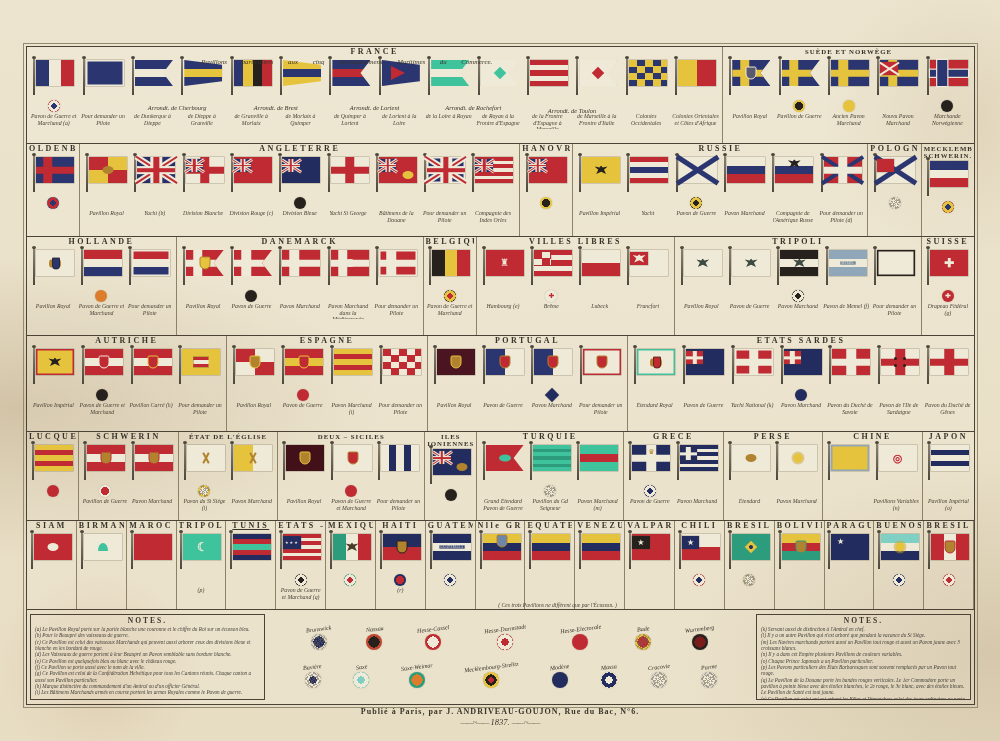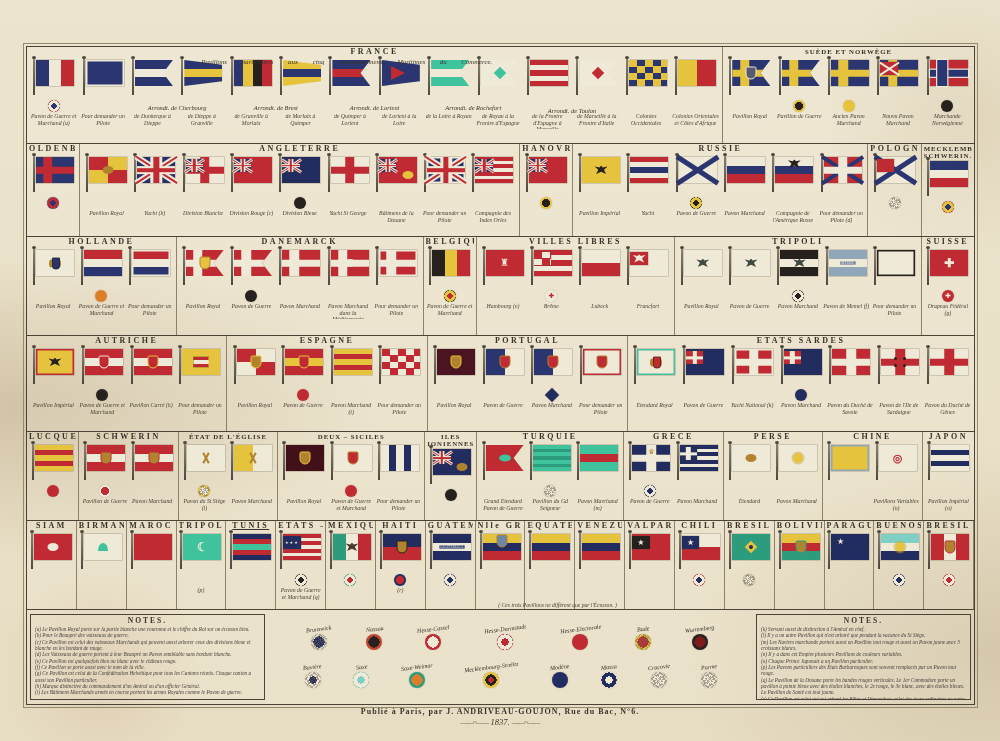--- a/index.html
+++ b/index.html
@@ -944,21 +944,21 @@
                         <span class="badge" style="left: 50%; top: 50%; width: 15px; height: 10px; background: linear-gradient(rgb(192, 43, 51) 0%, rgb(192, 43, 51) 33.3%, rgb(239, 233, 216) 33.3%, rgb(239, 233, 216) 66.7%, rgb(192, 43, 51) 66.7%, rgb(192, 43, 51) 100%); box-shadow: rgba(60, 50, 30, 0.5) 0px 0px 0px 0.5px;"></span>
                       </div>
                     </div>
                     <div class="ckslot"></div>
                     <div class="cap">Pour demander un Pilote</div>
                   </div>
                 </div>
               </div>
             </div>
           </div>
-          <div class="sect" style="flex: 4 1 0%; align-items: center;">
+          <div class="sect" style="flex: 4 1 0%;">
             <div class="stitle">ESPAGNE</div>
             <div class="groups">
               <div class="group">
                 <div class="funits">
                   <div class="unit">
                     <div class="hoist">
                       <span class="pole"></span>
                       <div class="flagface" style="width: 38px; height: 26px; background: conic-gradient(rgb(239, 233, 216) 0deg, rgb(239, 233, 216) 25%, rgb(192, 43, 51) 0deg, rgb(192, 43, 51) 50%, rgb(239, 233, 216) 0deg, rgb(239, 233, 216) 75%, rgb(192, 43, 51) 0deg);">
                         <span class="badge" style="left: 50%; top: 50%; width: 9px; height: 11px; background: rgb(178, 131, 47); border: 1px solid rgb(230, 195, 60); border-radius: 2px 2px 6px 6px;"></span>
                       </div>

